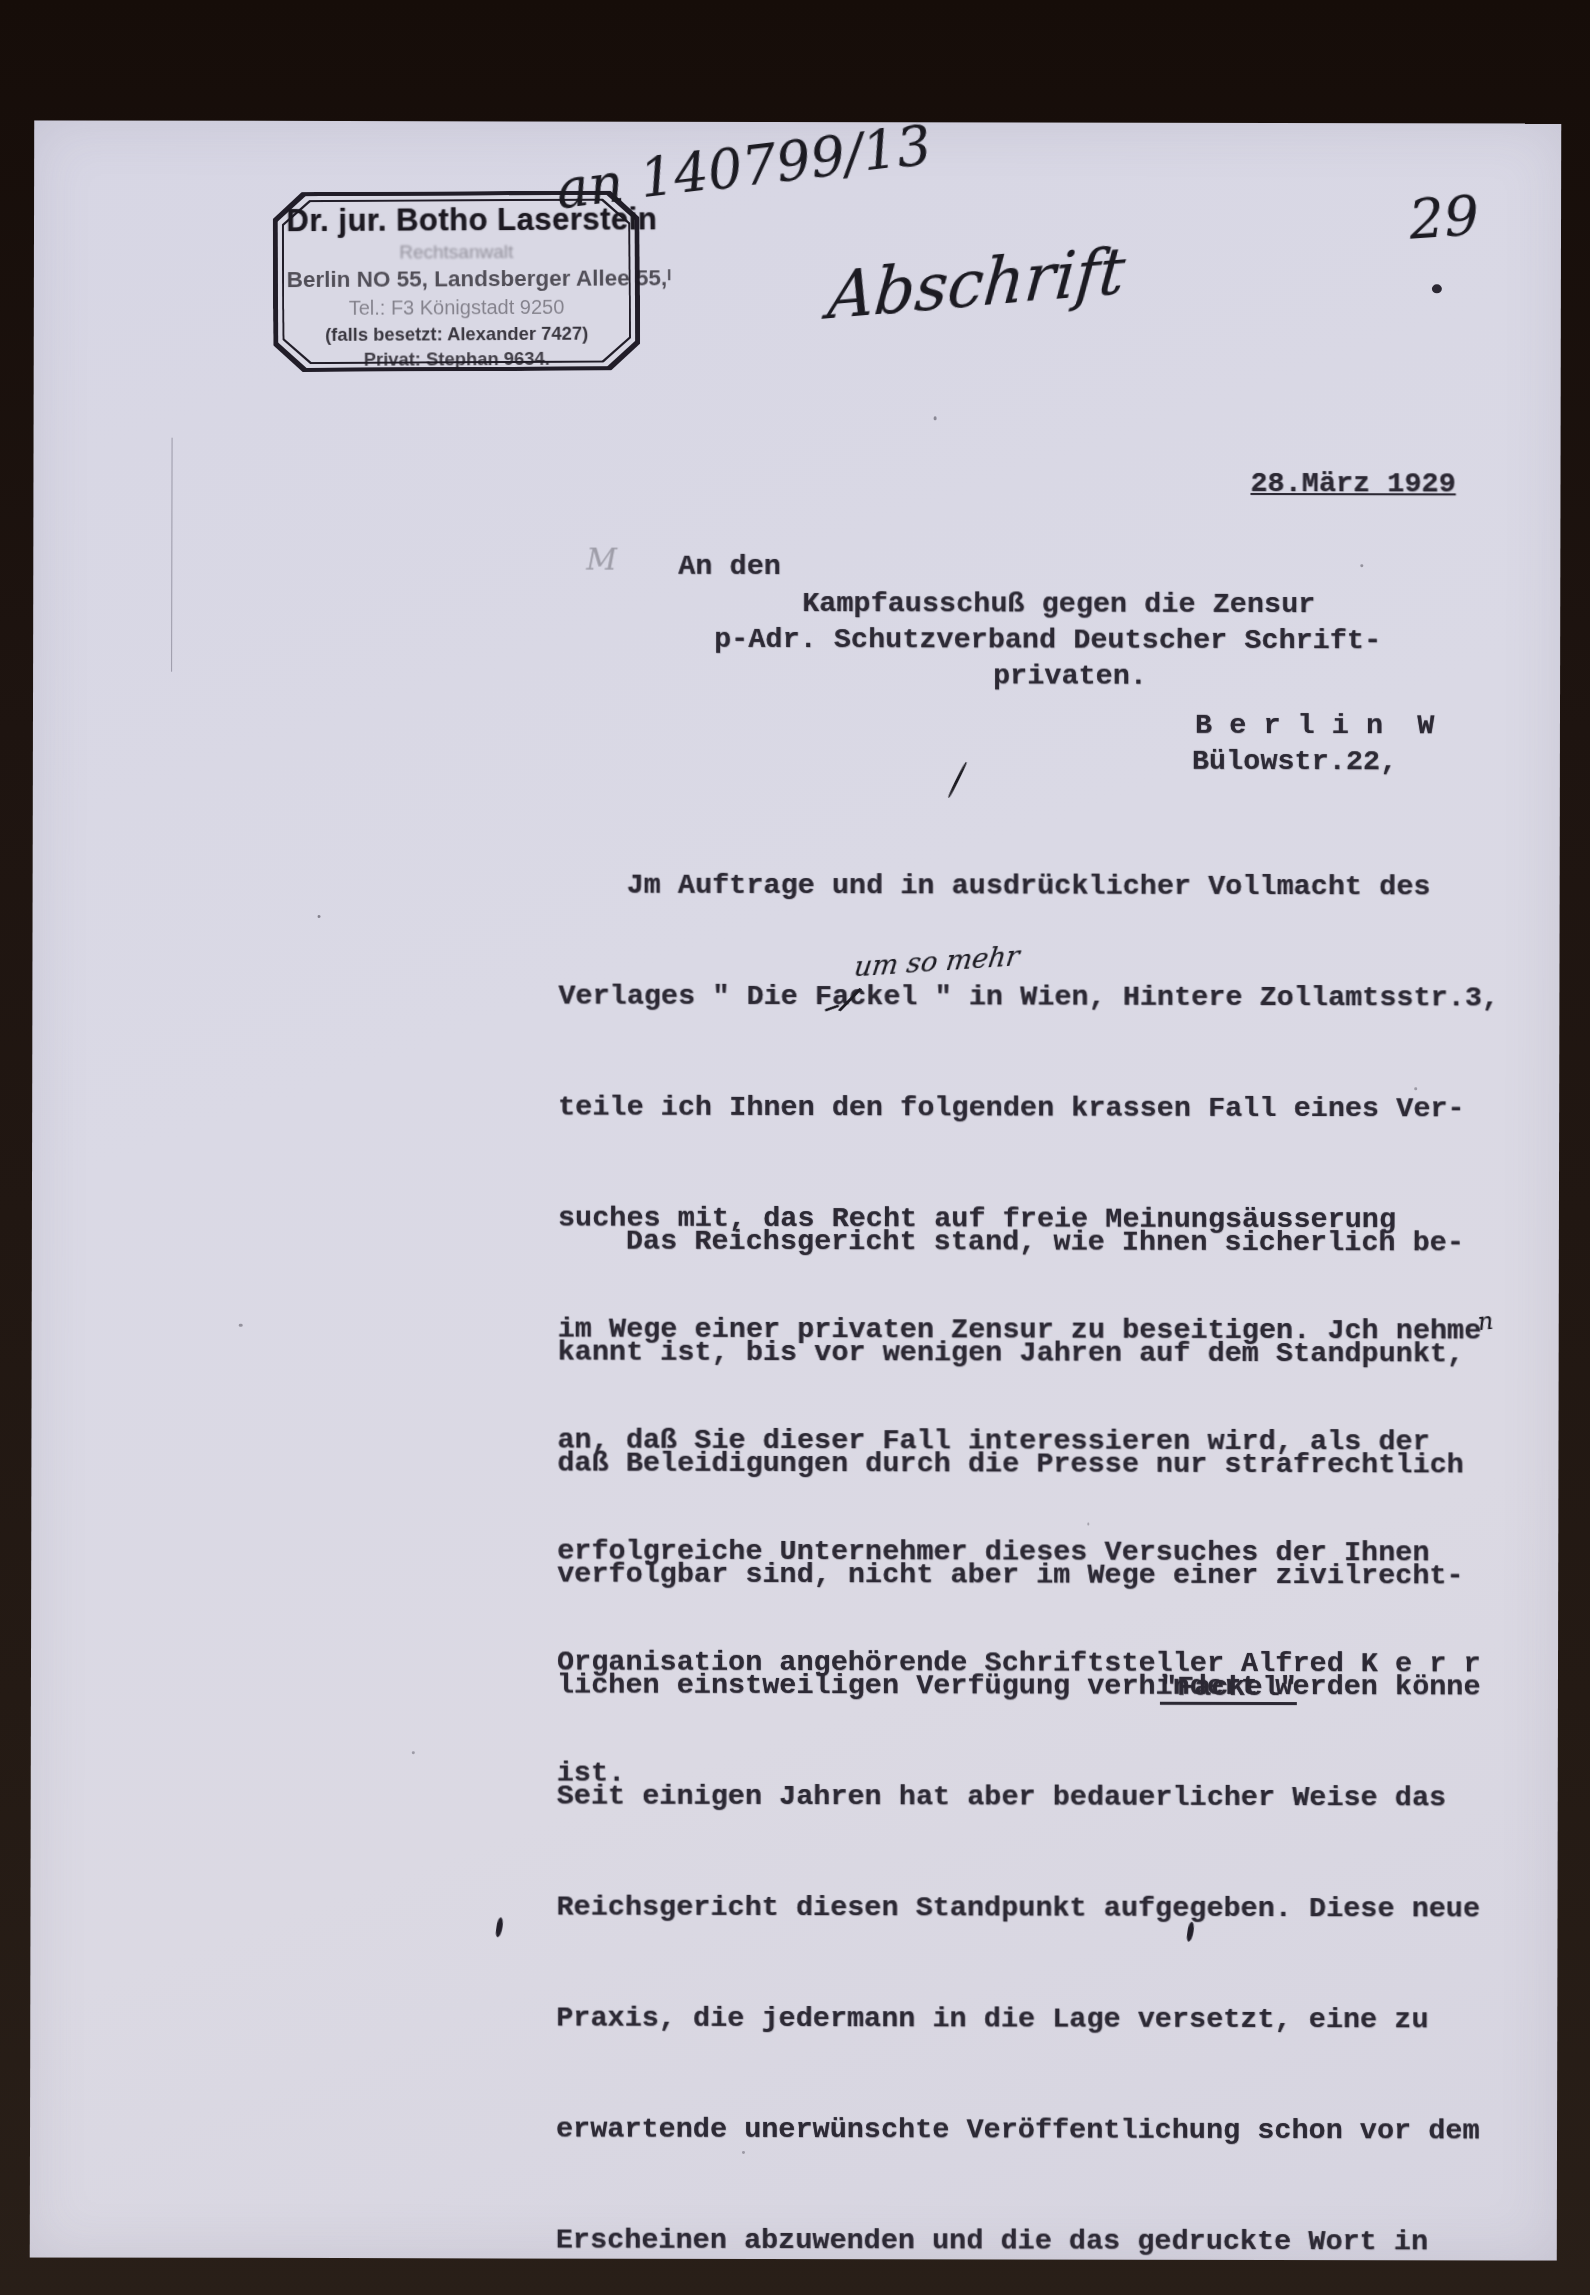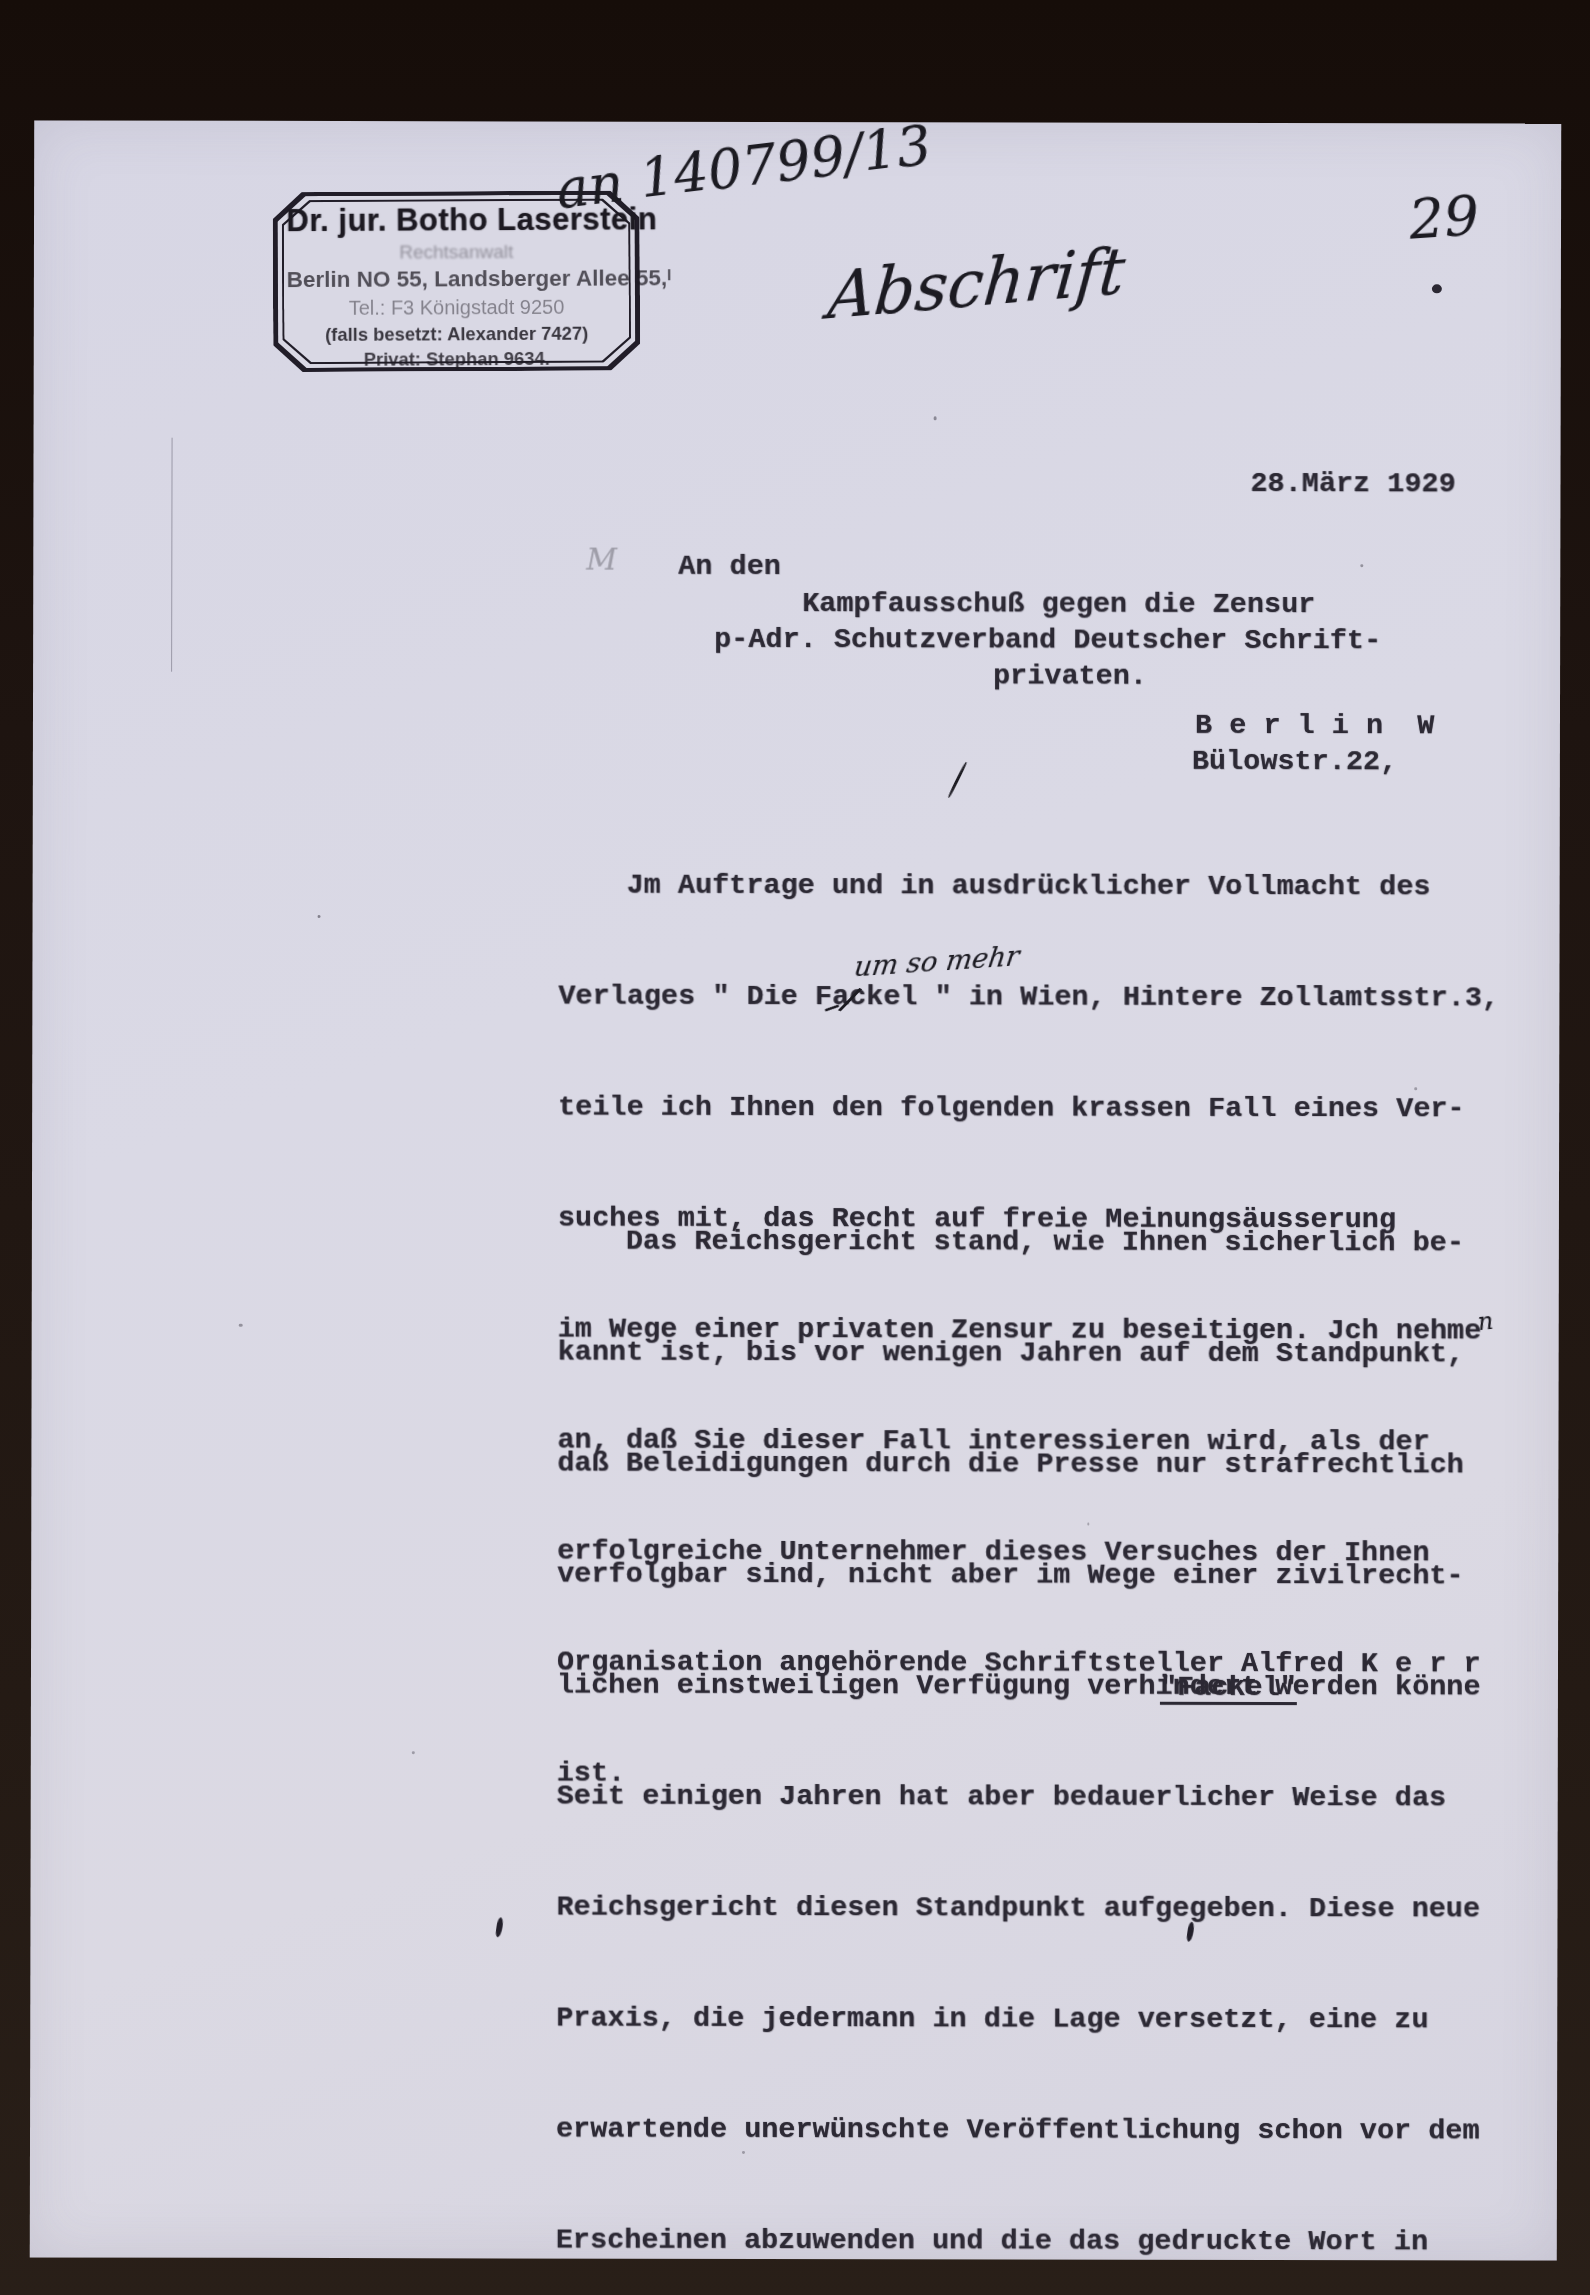--- a/index.html
+++ b/index.html
@@ -90,21 +90,21 @@
 
   <div class="hand" style="left:794px;top:124px;font-size:64px;transform:rotate(-5deg) skewX(-10deg);">Abschrift</div>
 
   <div class="hand" style="left:1375px;top:62px;font-size:55px;transform:rotate(-4deg);">29</div>
   <div class="speck" style="left:1398px;top:161px;width:10px;height:9.2px;"></div>
 
   <div class="hand" style="left:553px;top:420px;font-size:30px;opacity:.3;filter:blur(0.6px);">M</div>
 
   <div class="faint-line" style="left:138px;top:317px;height:234px;"></div>
 
-  <div class="typed" style="left:1217px;top:344px;">28.März 1929</div>
+  <div class="typed" style="left:1217px;top:344px;text-decoration:underline;">28.März 1929</div>
 
   <div class="typed" style="left:645px;top:428px;">An den</div>
   <div class="typed" style="left:769px;top:465px;">Kampfausschuß gegen die Zensur</div>
   <div class="typed" style="left:681px;top:501px;">p-Adr. Schutzverband Deutscher Schrift-</div>
   <div class="typed" style="left:960px;top:537px;">privaten.</div>
   <div class="typed" style="left:1162px;top:586px;">B e r l i n  W</div>
   <div class="typed" style="left:1159px;top:622px;">Bülowstr.22,</div>
 
   <div class="typed para" style="left:526px;top:671px;">
     <div>Jm Auftrage und in ausdrücklicher Vollmacht des</div>

